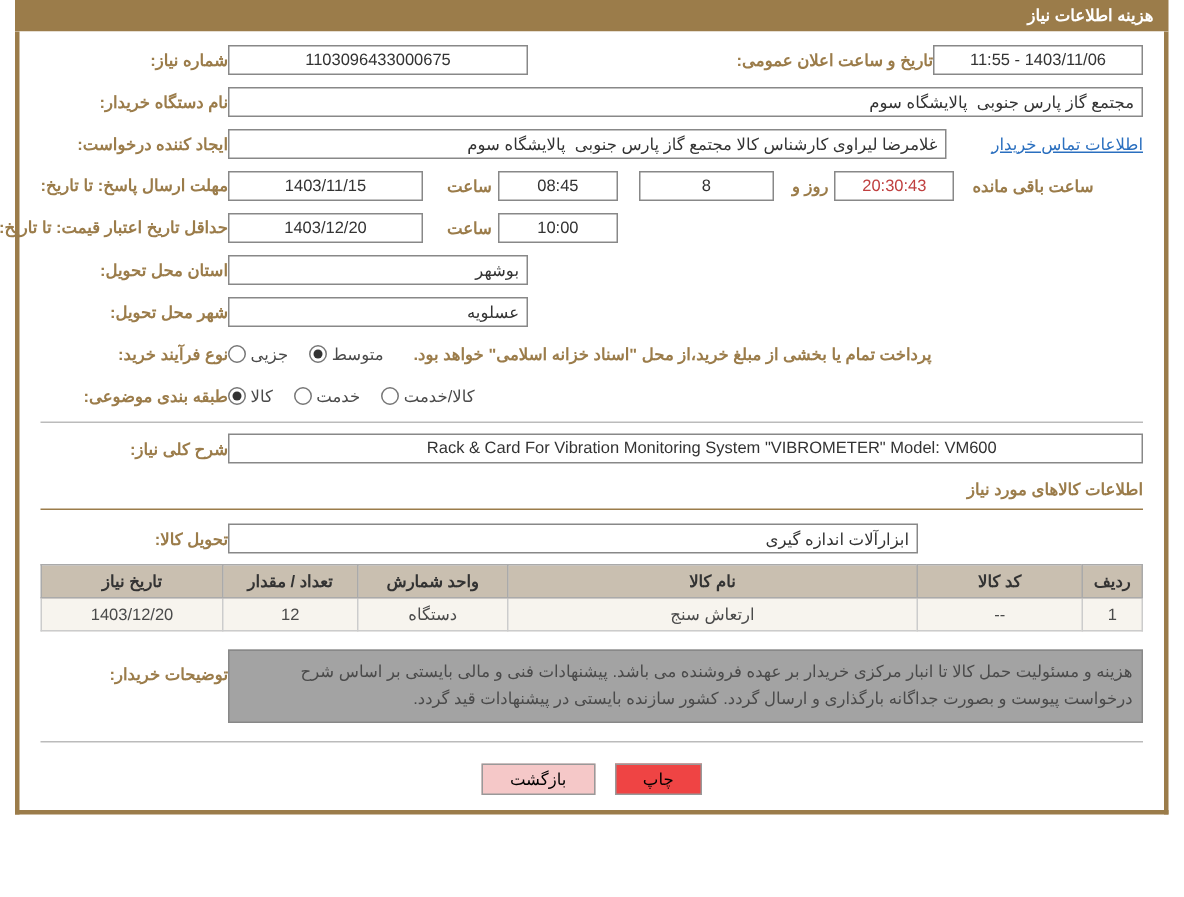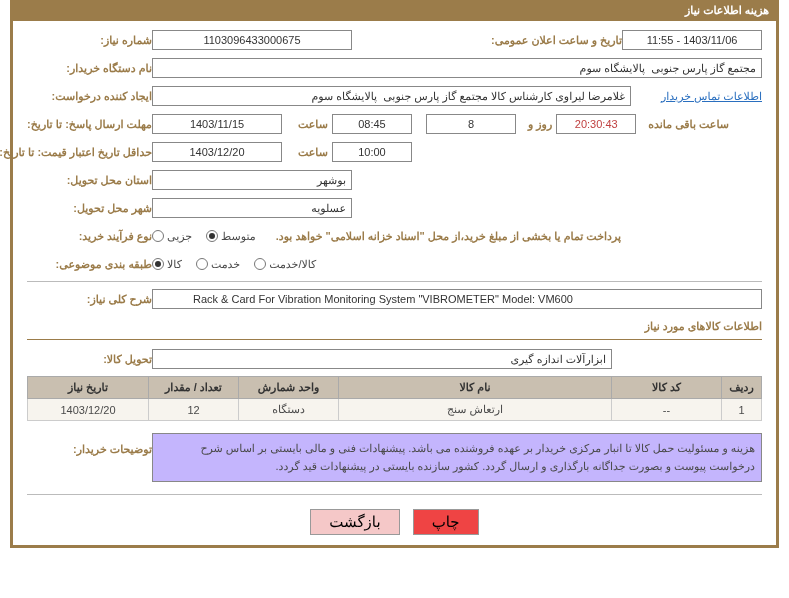--- a/index.html
+++ b/index.html
@@ -128,33 +128,33 @@
   padding: 4px;
   text-align: center;
   background: #f7f4ee;
 }
 .desc-box {
   border: 1px solid #888;
   padding: 6px;
   margin: 6px 0;
   text-align: right;
   line-height: 1.6;
-  background: #c4b5fd;
+  background: #a3a3a3;
 }
 .btn-row {
   text-align: center;
   padding: 8px 0 2px 0;
 }
 .btn {
   border: 1px solid #999;
   padding: 3px 18px;
   margin: 0 5px;
   cursor: pointer;
   font-family: Tahoma, Arial, sans-serif;
-  font-size: 15px;
+  font-size: 11px;
 }
 .btn-print { background: #ef4444; }
 .btn-back { background: #f5c8c8; }
 .watermark {
   position: absolute;
   top: 190px;
   left: 60px;
   right: 60px;
   font-size: 60px;
   color: rgba(150,150,150,0.22);
@@ -287,21 +287,21 @@
             <span class="radio"></span>
             <span>کالا/خدمت</span>
           </span>
       </div>
     </div>
 
     <hr class="sep">
 
     <div class="row">
       <span class="label label-w1">شرح کلی نیاز:</span>
-      <input class="field flex1" style="text-align: left; direction: ltr; padding-left: 40px;" readonly="" value="Rack &amp; Card For Vibration Monitoring System &quot;VIBROMETER&quot; Model: VM600">
+      <input class="field flex1" style="text-align: center; direction: ltr; padding-left: 40px;" readonly="" value="Rack &amp; Card For Vibration Monitoring System &quot;VIBROMETER&quot; Model: VM600">
     </div>
 
     <div class="section-title">اطلاعات کالاهای مورد نیاز</div>
     <hr class="underline">
 
     <div class="row">
       <span class="label label-w1">تحویل کالا:</span>
       <input class="field" style="width: 460px; text-align: right;" readonly="" value="ابزارآلات اندازه گیری">
     </div>
 

